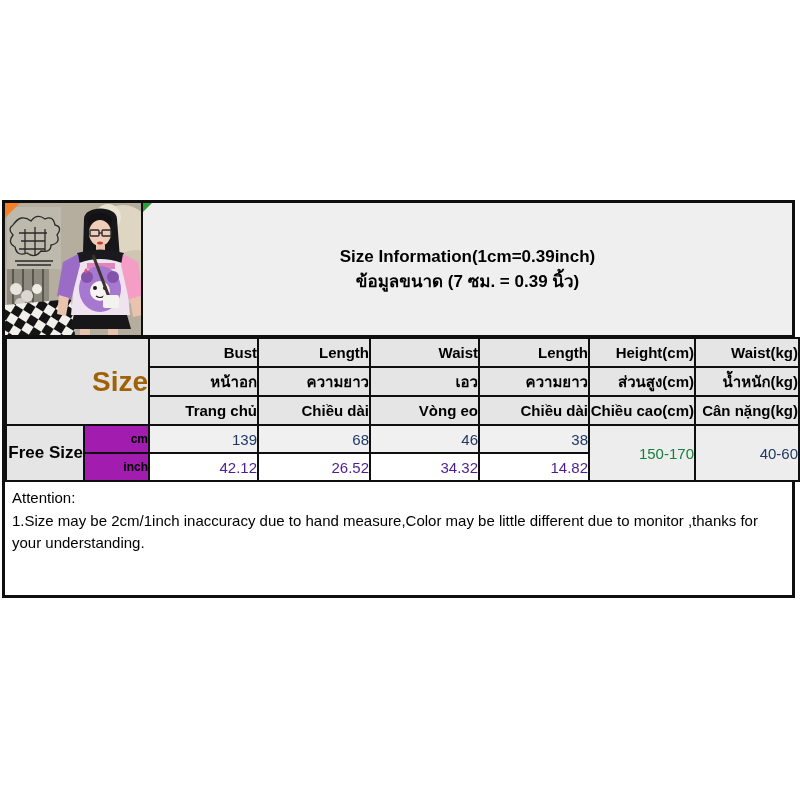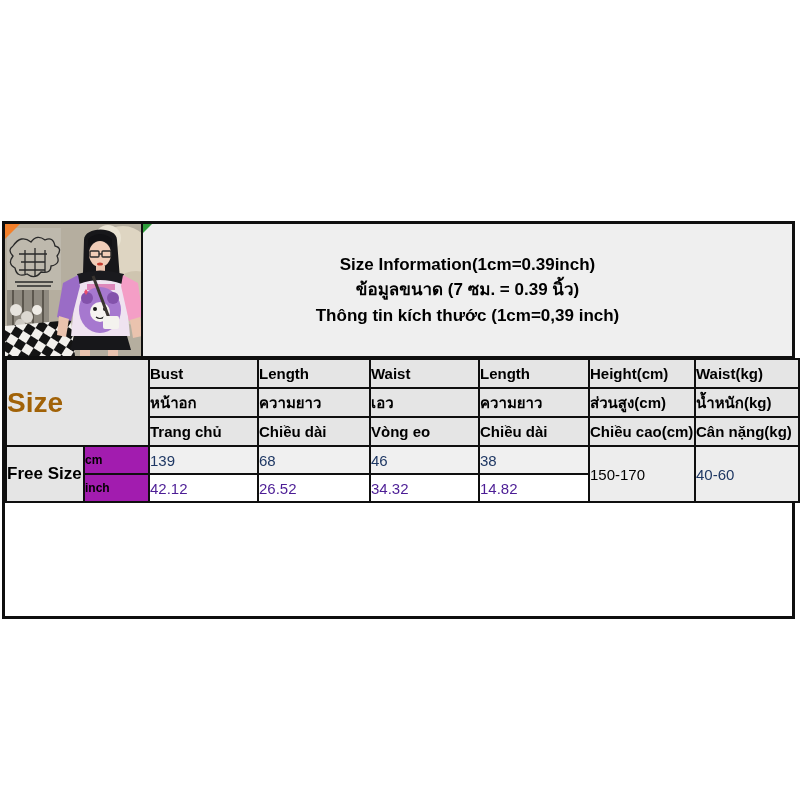--- a/index.html
+++ b/index.html
@@ -1,34 +1,34 @@
 <!DOCTYPE html>
 <html><head>
 <meta charset="utf-8">
 <style>
   * { margin:0; padding:0; box-sizing:border-box; }
   body { background:#ffffff; font-family:"Liberation Sans","DejaVu Sans",sans-serif; }
-  .canvas { position:relative; width:800px; height:616px; background:#ffffff; overflow:hidden;margin-top:21px; }
+  .canvas { position:relative; width:800px; height:616px; background:#ffffff; overflow:hidden; }
 
   .content-box { position:absolute; left:2px; top:200px; width:793px; border:3px solid #0f0f0f; background:#ffffff; }
 
   
   .top-row { display:flex; height:134px; border-bottom:2px solid #0f0f0f; }
   .photo-cell { position:relative; width:138px; flex:0 0 138px; border-right:2px solid #0f0f0f; overflow:hidden; }
   .title-cell { position:relative; flex:1; background:#efefef; display:flex; flex-direction:column; justify-content:center; align-items:center; gap:4px; }
   .title-line { font-weight:bold; font-size:17px; color:#000; line-height:1.25; }
 
   .tri-orange { position:absolute; left:0; top:0; width:0; height:0;
     border-top:15px solid #f4802a; border-right:15px solid transparent; z-index:3; }
   .tri-green { position:absolute; left:0; top:0; width:0; height:0;
     border-top:9px solid #2f9e3b; border-right:9px solid transparent; z-index:3; }
 
   
   table.size-table { width:100%; border-collapse:collapse; table-layout:fixed; }
-  table.size-table td { border:2px solid #0f0f0f; text-align:left; vertical-align:middle; overflow:hidden; }
+  table.size-table td { border:2px solid #0f0f0f; text-align:right; vertical-align:middle; overflow:hidden; }
   .hdr { background:#e5e5e5; font-weight:bold; font-size:15px; color:#000; height:29px; }
   .size-big { background:#e5e5e5; font-weight:bold; font-size:28px; color:#a16207; }
   .free-size { background:#e5e5e5; font-weight:bold; font-size:17px; color:#000; }
   .unit { background:#a21caf; font-weight:bold; font-size:12px; color:#000; height:28px; }
   .val-cm { background:#f0f0f0; font-size:15px; height:28px; }
   .val-inch { background:#ffffff; font-size:15px; color:#4c1d95; height:28px; }
   .val-range { background:#ededed; font-size:15px; }
 
   
   .attention { padding:5px 7px 10px 7px; min-height:113px; background:#ffffff; }
@@ -115,21 +115,20 @@
 
           <path d="M69,112 L122,112 L126,126 L65,126 Z" fill="#17171a"></path>
           <rect x="75" y="126" width="10" height="6" fill="#eac3ae"></rect>
           <rect x="103" y="126" width="10" height="6" fill="#eac3ae"></rect>
         </svg>
       </div>
       <div class="title-cell">
         <span class="tri-green"></span>
         <div class="title-line">Size Information(1cm=0.39inch)</div>
         <div class="title-line">ข้อมูลขนาด (7 ซม. = 0.39 นิ้ว)</div>
-        <div class="title-line">Thông tin kích thước (1cm=0,39 inch)</div>
       </div>
     </div>
 
     <table class="size-table">
       <colgroup>
         <col style="width:78px">
           <col style="width:65px">
         <col style="width:109px">
           <col style="width:112px">
           <col style="width:109px">
@@ -163,30 +162,32 @@
         <td class="hdr">Chiều cao(cm)</td>
         <td class="hdr">Cân nặng(kg)</td>
       </tr>
       <tr>
         <td class="free-size" rowspan="2">Free Size</td>
         <td class="unit">cm</td>
         <td class="val-cm" style="color:#1f3864">139</td>
         <td class="val-cm" style="color:#1f3864">68</td>
         <td class="val-cm" style="color:#1f3864">46</td>
         <td class="val-cm" style="color:#1f3864">38</td>
-        <td class="val-range" rowspan="2" style="color:#000000">150-170</td>
+        <td class="val-range" rowspan="2" style="color:#15803d">150-170</td>
         <td class="val-range" rowspan="2" style="color:#1f3864">40-60</td>
       </tr>
       <tr>
         <td class="unit">inch</td>
         <td class="val-inch">42.12</td>
         <td class="val-inch">26.52</td>
         <td class="val-inch">34.32</td>
         <td class="val-inch">14.82</td>
       </tr>
     </tbody>
       </table>
 
     <div class="attention">
+      <p>Attention:</p>
+      <p>1.Size may be 2cm/1inch inaccuracy due to hand measure,Color may be little different due to monitor ,thanks for your understanding.</p>
     </div>
 
   </div>
 </div>
 
 </body></html>

